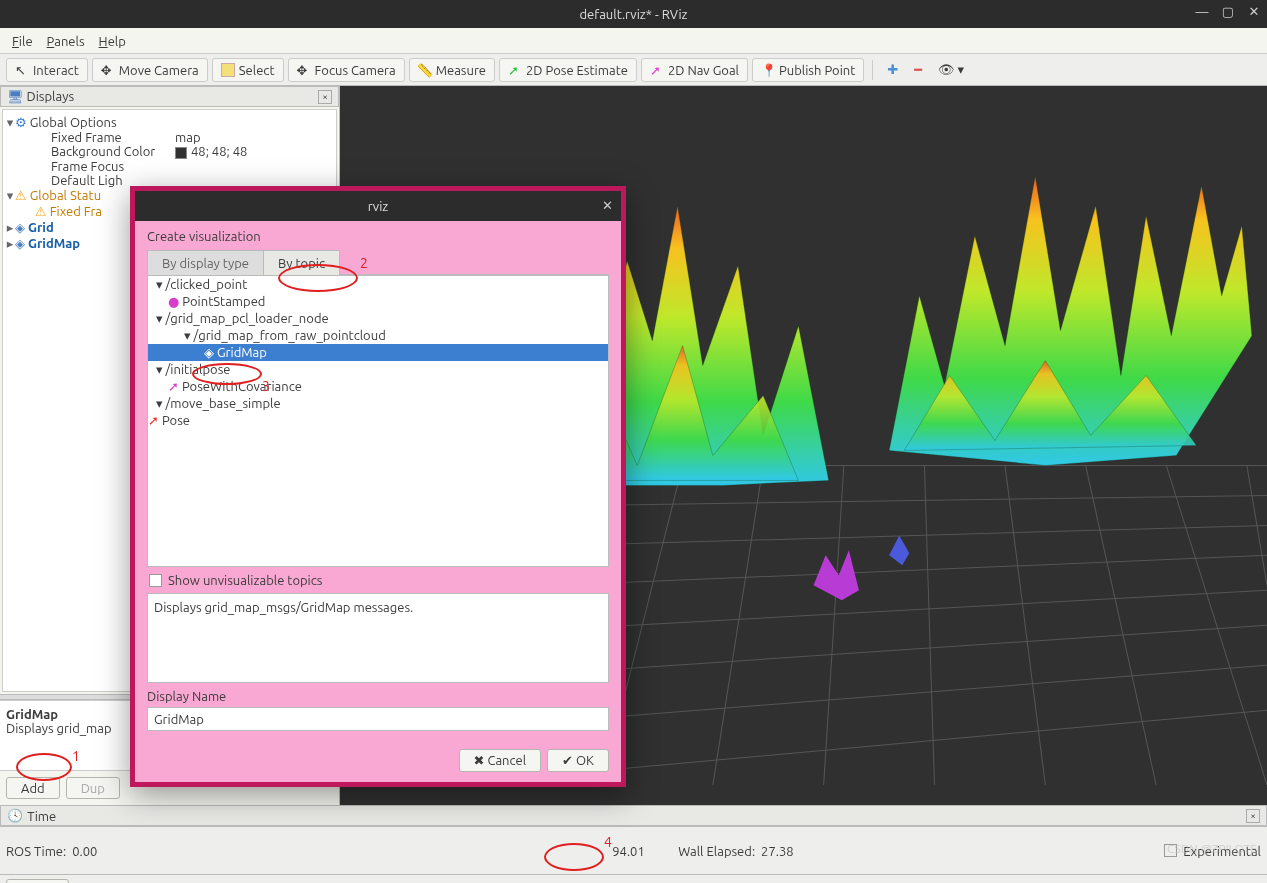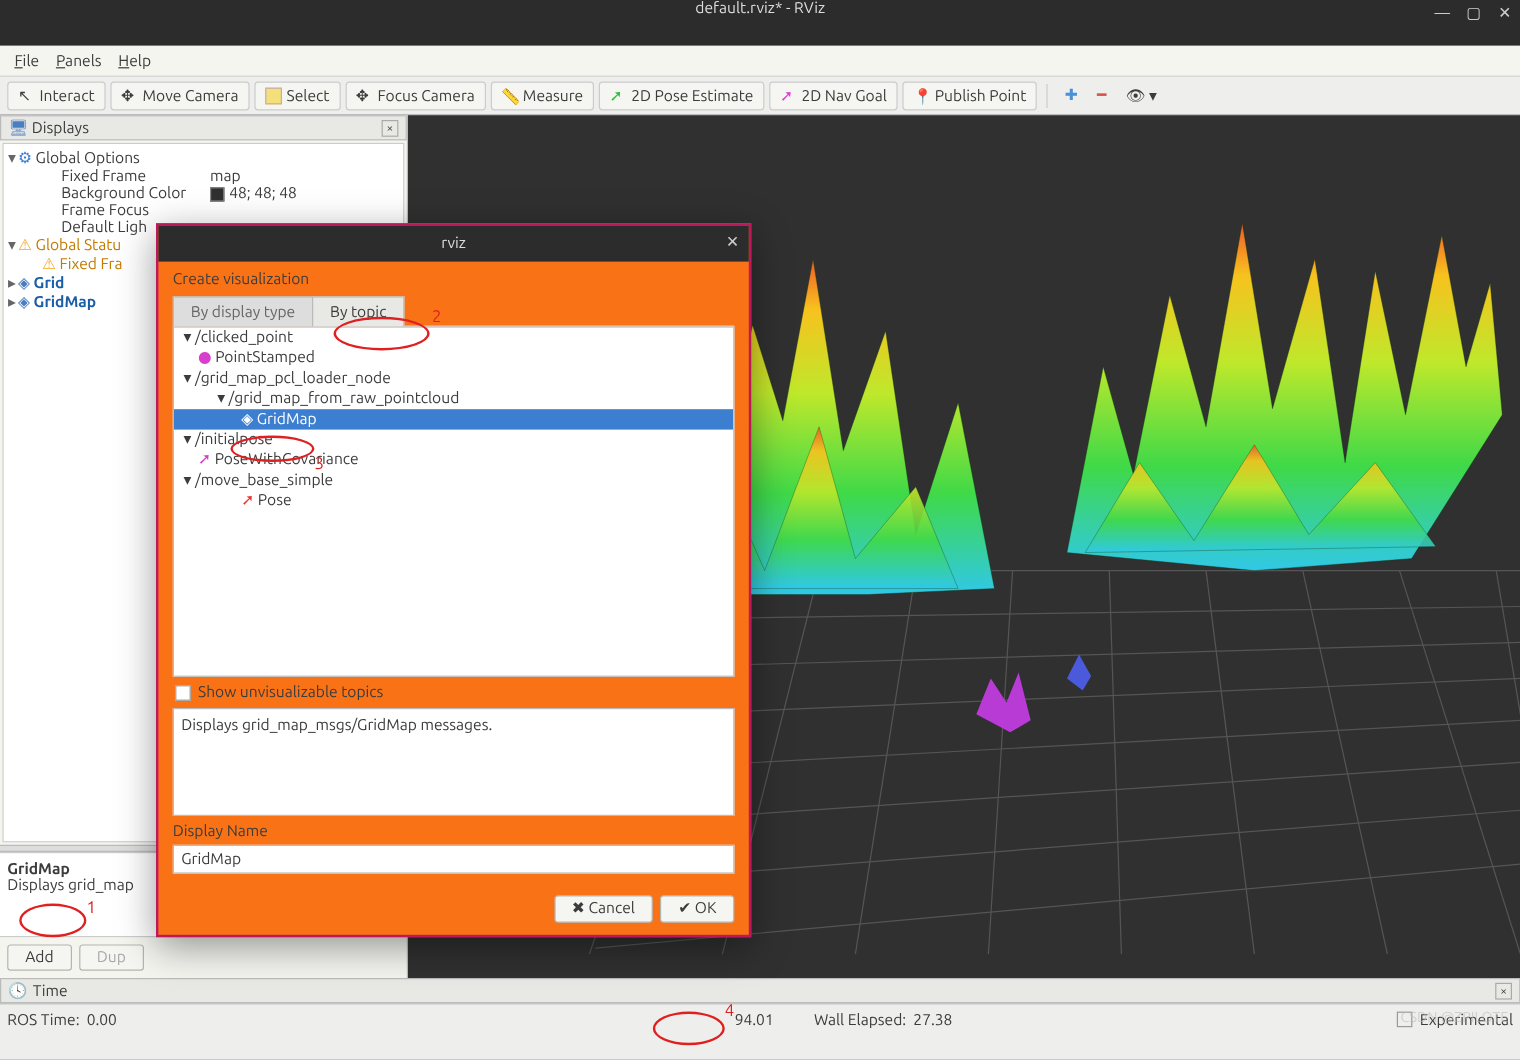--- a/index.html
+++ b/index.html
@@ -1,17 +1,17 @@
 <!DOCTYPE html>
 <html><head>
 <meta charset="utf-8">
 <style>
 *{box-sizing:border-box;margin:0;padding:0;font-family:"Ubuntu","DejaVu Sans",sans-serif;font-size:13px;color:#3c3c3c}
 body{background:#f0f0f0;width:1267px;height:883px;overflow:hidden;position:relative}
-.titlebar{background:#2c2c2c;height:38px;display:flex;align-items:flex-start;justify-content:center;position:relative;color:#ddd}
+.titlebar{background:#2c2c2c;height:28px;display:flex;align-items:center;justify-content:center;position:relative;color:#ddd}
 .titlebar span{color:#ddd}
 .titlebar .wbtn{position:absolute;right:6px;top:5px;display:flex;gap:12px}
 .titlebar .wbtn div{width:14px;height:14px;color:#ccc;text-align:center;line-height:13px}
 .menubar{height:26px;background:#f5f5f0;display:flex;align-items:center;gap:6px;padding:0 8px;border-bottom:1px solid #ccc}
 .menubar span{padding:2px 4px}
 .menubar span u{text-decoration:underline}
 .toolbar{height:32px;background:#eeeeec;display:flex;align-items:center;gap:4px;padding:0 6px;border-bottom:1px solid #bbb}
 .tbtn{display:flex;align-items:center;gap:4px;padding:3px 8px;background:#f5f5f2;border:1px solid #ccc;border-radius:3px;height:24px}
 .tbtn svg,.tbtn .ic{width:14px;height:14px;flex:0 0 14px}
 .tsep{width:1px;height:20px;background:#ccc;margin:0 4px}
@@ -31,25 +31,25 @@
 .prop .k{display:inline-block;width:170px;padding-left:46px}
 .prop .v{display:inline-block}
 .desc-box{border-top:1px solid #ccc;background:#fff;padding:6px;height:70px}
 .desc-box .hd{font-weight:bold}
 .btnrow{display:flex;gap:6px;padding:6px;border-top:1px solid #ccc}
 .btn{padding:3px 14px;background:#f5f5f2;border:1px solid #b5b5b0;border-radius:3px}
 .btn.disabled{color:#aaa}
 .viewport{flex:1;background:#303030;position:relative}
 .viewport svg{width:100%;height:100%}
 .timebar{height:30px;background:#eeeeec;border-top:1px solid #bbb;display:flex;align-items:center;padding:0 6px;position:relative}
-.bottombar{height:48px;background:#eeeeec;border-top:1px solid #bbb;padding:6px;display:flex;align-items:flex-start;gap:6px}
+.bottombar{height:48px;background:#eeeeec;border-top:1px solid #bbb;padding:6px;display:flex;align-items:center;gap:6px}
 .time-title{display:flex;align-items:center;gap:4px;padding:2px 6px;border:1px solid #bbb;background:#e8e8e5}
 .time-title .xbox{border:1px solid #aaa;width:14px;height:14px;display:flex;align-items:center;justify-content:center;font-size:10px;margin-left:auto}
 
-.dialog{position:absolute;left:130px;top:186px;width:496px;background:#f97316;border:2px solid #be185d;box-shadow:0 8px 30px rgba(0,0,0,.4)}
+.dialog{position:absolute;left:130px;top:186px;width:496px;background:#f9a8d4;border:5px solid #be185d;box-shadow:0 8px 30px rgba(0,0,0,.4)}
 .dlg-title{background:#2c2c2c;height:30px;display:flex;align-items:center;justify-content:center;position:relative}
 .dlg-title span{color:#ddd}
 .dlg-title .xb{position:absolute;right:8px;top:7px;color:#ccc}
 .dlg-body{padding:8px 12px}
 .tabs{display:flex;border-bottom:1px solid #bbb;margin-top:6px}
 .tab{padding:5px 14px;background:#e8e8e5;border:1px solid #bbb;border-bottom:none;margin-right:-1px;position:relative;top:1px}
 .tab.inactive{background:#ddd;color:#666}
 .topic-tree{border:1px solid #bbb;background:#fff;height:292px;overflow:auto}
 .ttnode{padding:1px 0;white-space:nowrap}
 .ttsel{background:#3c7ed0;color:#fff}
@@ -248,21 +248,21 @@
     </div>
     <div class="topic-tree">
       <div class="ttnode" style="padding-left:8px">▾ <span>/clicked_point</span></div>
       <div class="ttnode" style="padding-left:20px"><span style="color:#d63ecb">●</span> <span>PointStamped</span></div>
       <div class="ttnode" style="padding-left:8px">▾ <span>/grid_map_pcl_loader_node</span></div>
       <div class="ttnode" style="padding-left:36px">▾ <span>/grid_map_from_raw_pointcloud</span></div>
       <div class="ttnode ttsel" style="padding-left:56px"><span>◈</span> <span>GridMap</span></div>
       <div class="ttnode" style="padding-left:8px">▾ <span>/initialpose</span></div>
       <div class="ttnode" style="padding-left:20px"><span style="color:#d63ecb">➚</span> <span>PoseWithCovariance</span></div>
       <div class="ttnode" style="padding-left:8px">▾ <span>/move_base_simple</span></div>
-      <div class="ttnode" style="padding-left:56px"><span style="color:#e33">➚</span> <span>Pose</span></div>
+      <div class="ttnode" style=""><span style="color:#e33">➚</span> <span>Pose</span></div>
     </div>
     <div class="chk">
       <span class="box"></span>
         <span>Show unvisualizable topics</span>
     </div>
     <div class="dlg-textarea">Displays grid_map_msgs/GridMap messages.</div>
     <div class="dlg-label">Display Name</div>
     <input class="dlg-input" value="GridMap" style="">
   </div>
   <div class="dlg-actions">

